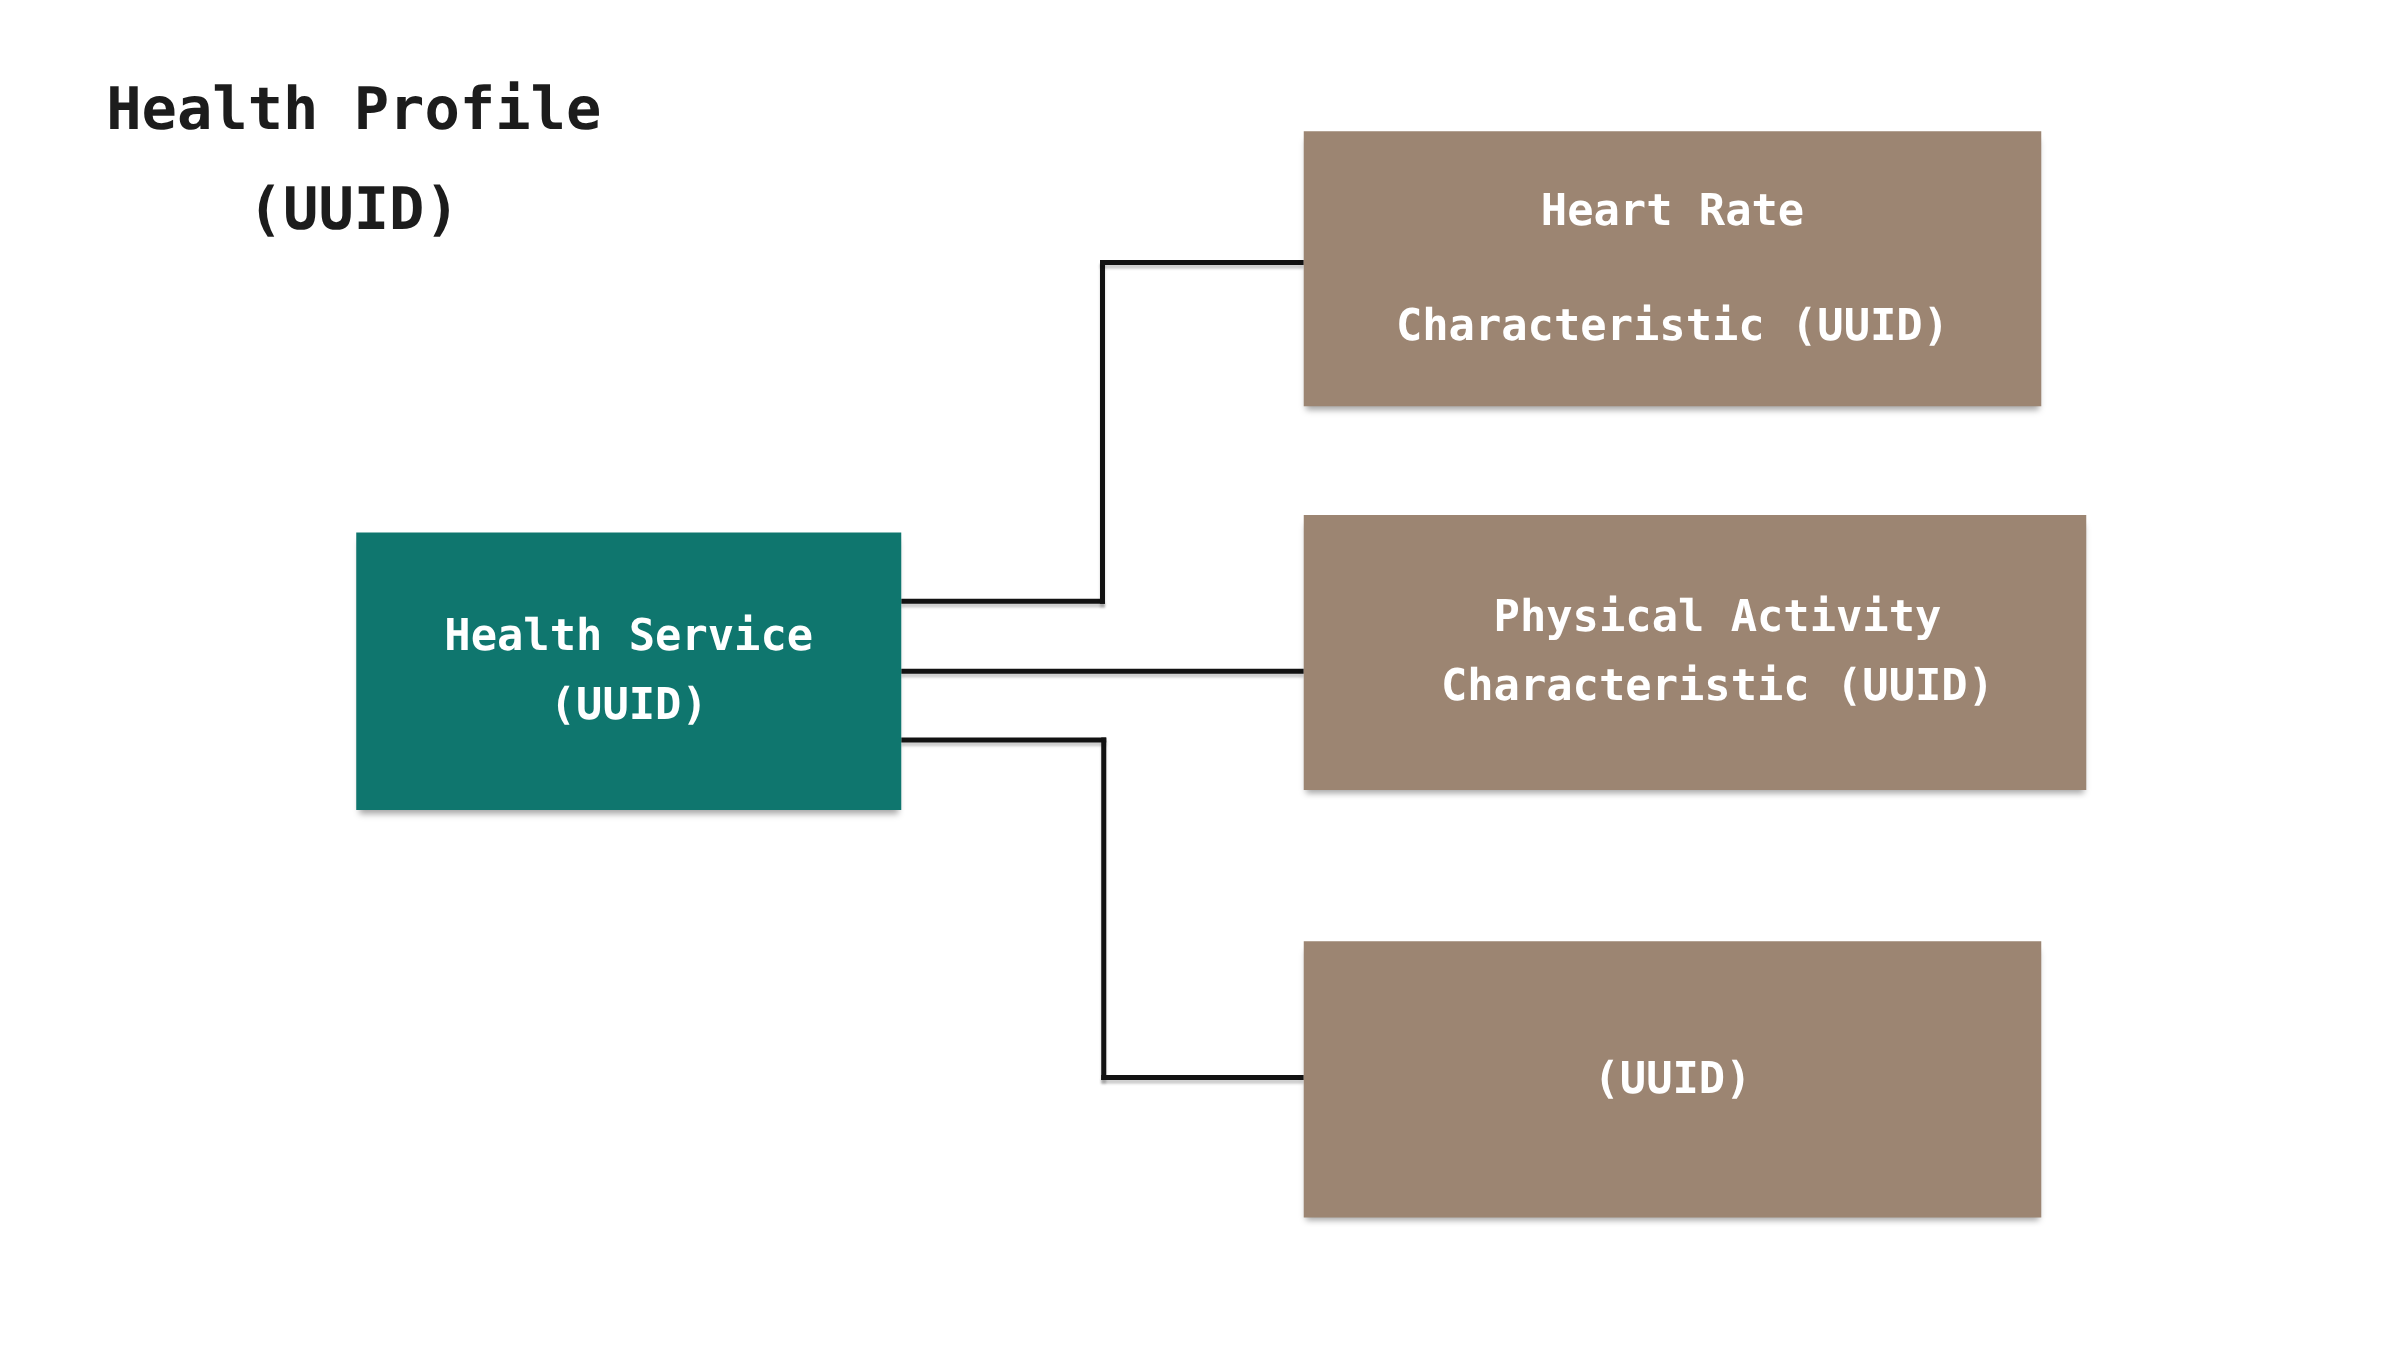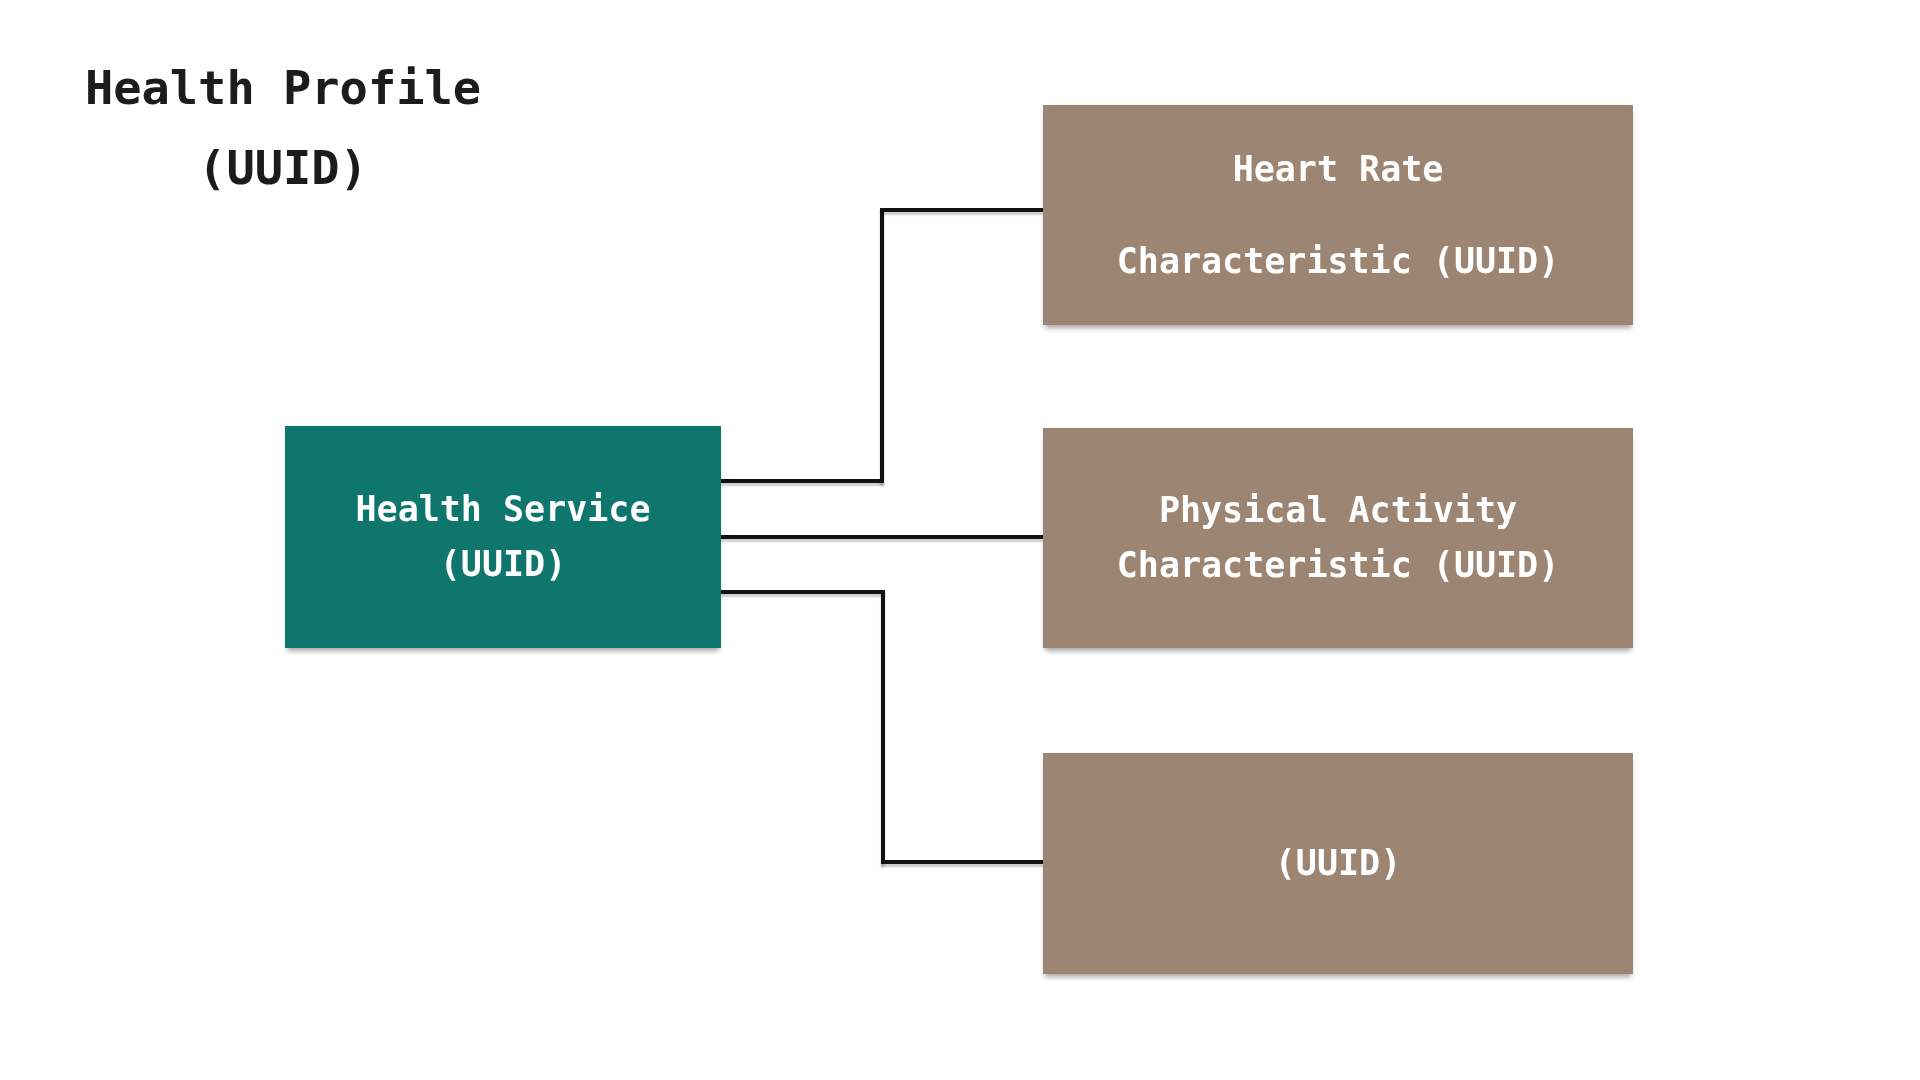--- a/index.html
+++ b/index.html
@@ -39,21 +39,21 @@
     color: #ffffff;
     font-size: 35px;
     font-weight: 700;
     line-height: 55px;
     white-space: nowrap;
     box-shadow: 0 5px 5px -2px rgba(0,0,0,0.35);
   }
   .node span { display: block; }
   #node-health-service   { left: 285px;  top: 426px; width: 436px; height: 222px; background: #00838a; }
   #node-heart-rate       { left: 1043px; top: 105px; width: 590px; height: 220px; background: #9c8572; }
-  #node-physical-activity{ left: 1043px; top: 428px; width: 590px; height: 220px; background: #9c8572; }
+  #node-physical-activity{ left: 1043px; top: 412px; width: 590px; height: 220px; background: #9c8572; padding-left: 36px; }
   #node-sleep            { left: 1043px; top: 753px; width: 590px; height: 221px; background: #9c8572; }
 
   
   .edge-seg {
     position: absolute;
     background: #121212;
     box-shadow: 0 3px 2px rgba(0,0,0,0.2);
   }
   #edge1-h1 { left: 721px; top: 479px; width: 163px; height: 4px; }
   #edge1-v  { left: 880px; top: 208px; width: 4px;   height: 275px; }

